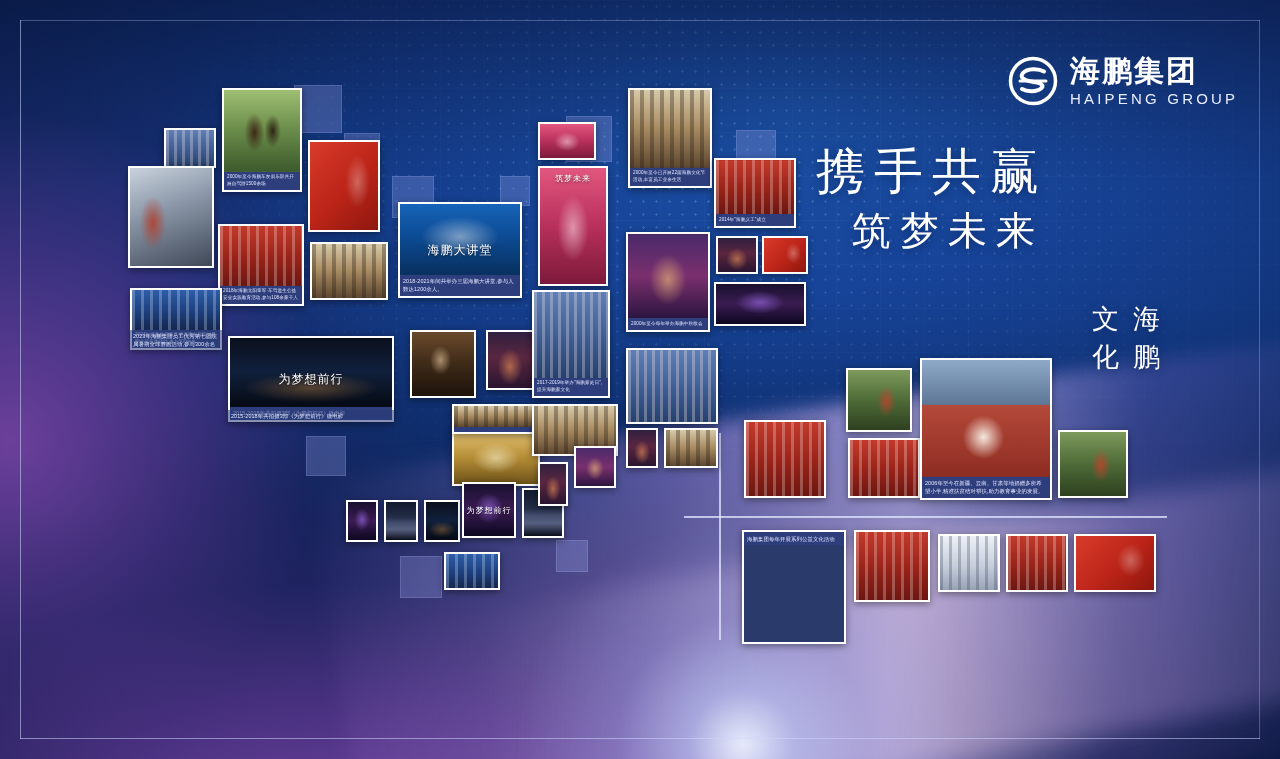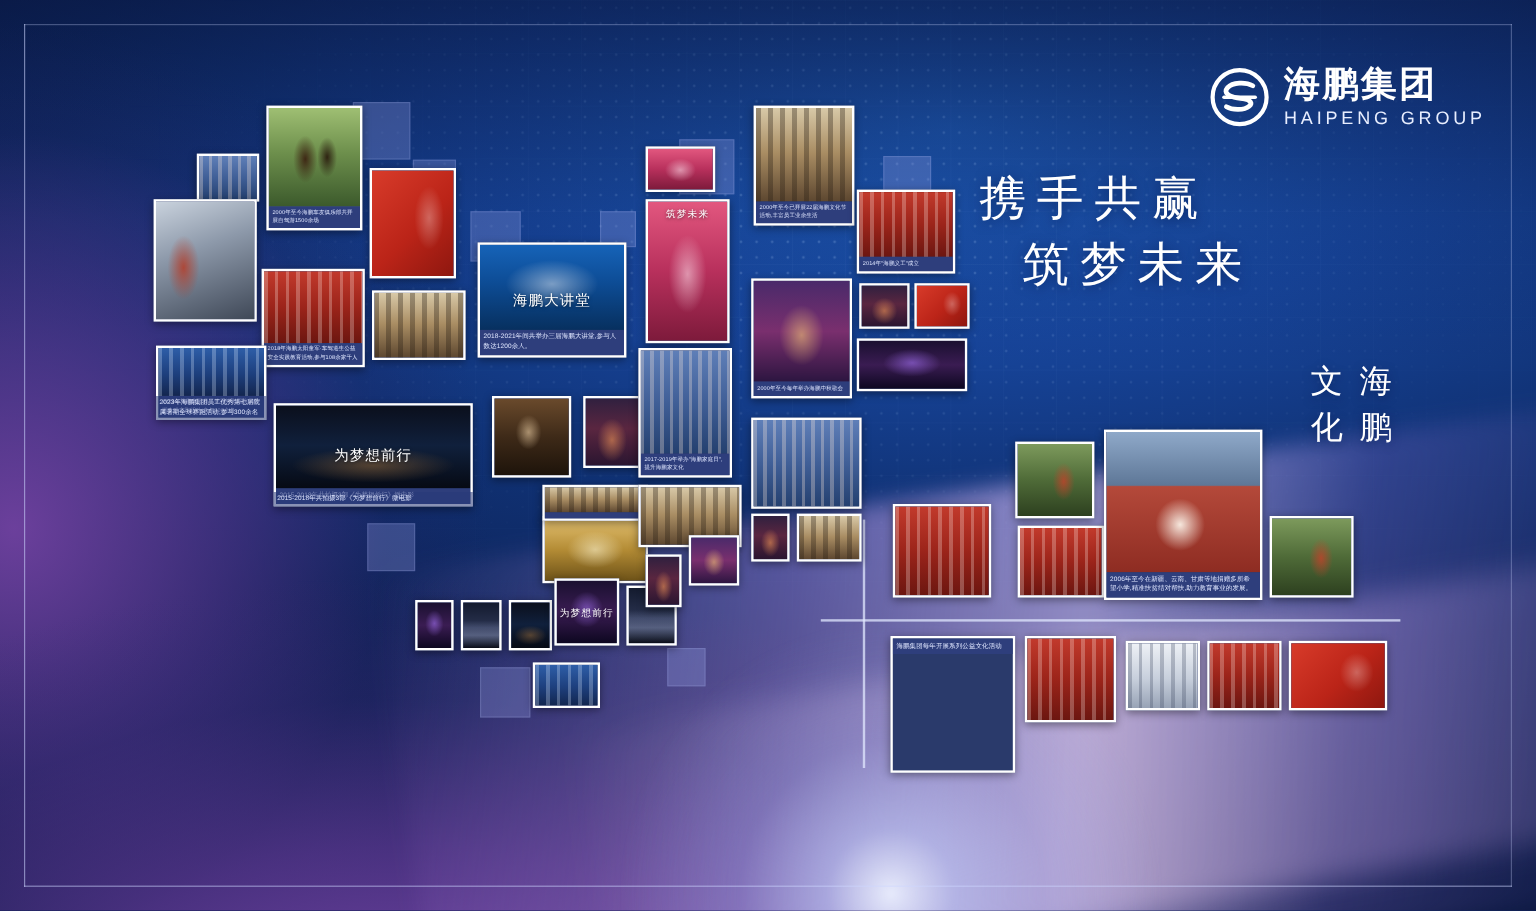--- a/index.html
+++ b/index.html
@@ -209,21 +209,21 @@
     font-family:Liberation Sans, sans-serif;
     text-align:center;
   }
 
   .headline{
     position:absolute;left:816px;top:146px;width:300px;
     color:#ffffff;
     font-family:"DejaVu Sans","Liberation Sans",sans-serif;
     text-shadow:0 2px 10px rgba(0,20,70,.55);
   }
-  .headline .l1{font-size:39px;letter-spacing:9px;line-height:1.05;}
+  .headline .l1{font-size:49px;letter-spacing:9px;line-height:1.05;}
   .headline .l2{font-size:39px;letter-spacing:9px;line-height:1.05;margin-top:14px;margin-left:36px;}
 
   .vtitle{
     position:absolute;left:1092px;top:300px;
     display:flex;flex-direction:row-reverse;gap:14px;
     color:#ffffff;
     font-family:"DejaVu Sans","Liberation Sans",sans-serif;
     font-size:27px;line-height:1.42;
     text-shadow:0 2px 8px rgba(0,20,70,.5);
   }

